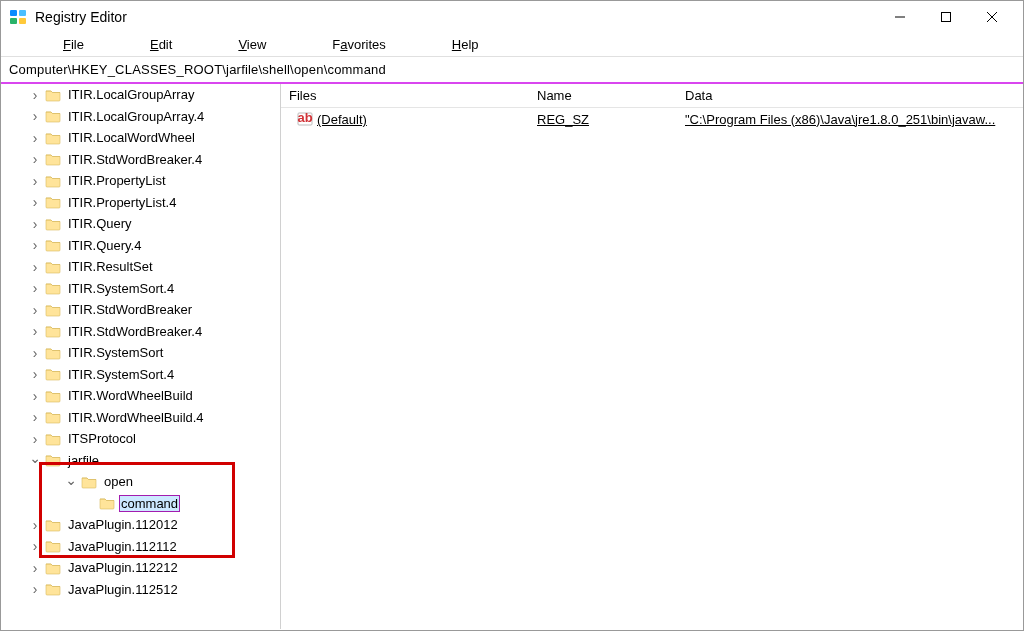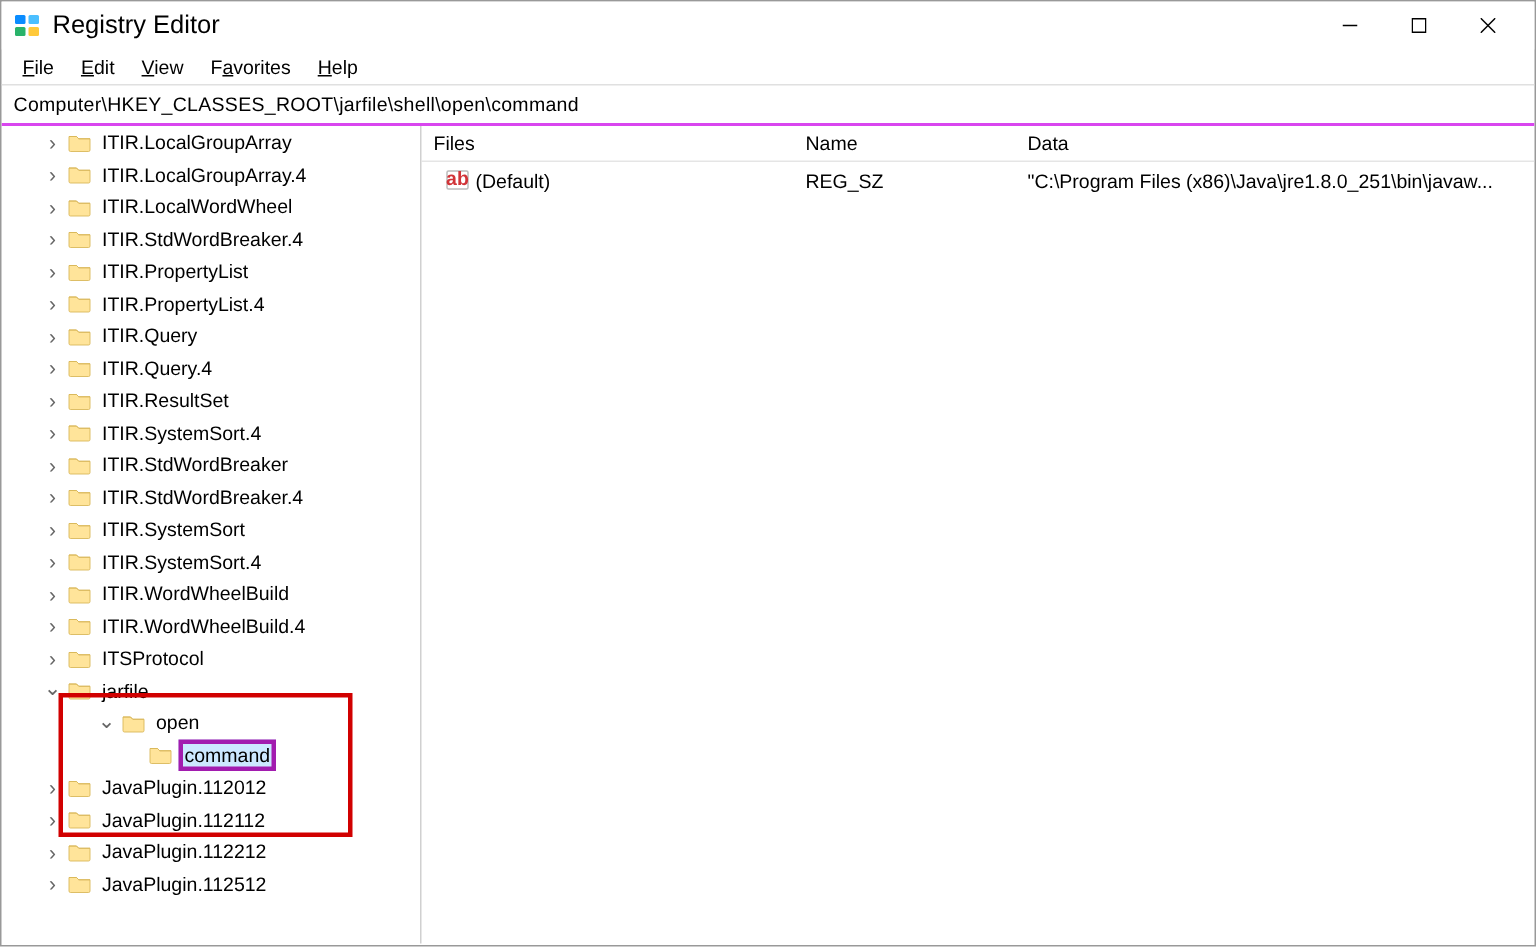--- a/index.html
+++ b/index.html
@@ -1,58 +1,58 @@
 <!DOCTYPE html>
 <html><head>
   <meta charset="utf-8">
   <style>
     * { margin: 0; padding: 0; box-sizing: border-box; font-family: 'Segoe UI', Tahoma, sans-serif; font-size: 13px; }
     body { width: 1024px; height: 631px; background: #fff; overflow: hidden; border: 1px solid #999; }
     
     .titlebar { display: flex; align-items: center; height: 32px; padding: 0 8px; background: #fff; }
     .titlebar .app-icon { width: 18px; height: 18px; margin-right: 8px; display: inline-flex; }
-    .titlebar .title { flex: 1; font-size: 17px; }
+    .titlebar .title { flex: 1; font-size: 14px; }
     .titlebar .wbtn { width: 46px; height: 32px; display: flex; align-items: center; justify-content: center; color: #000; }
 
     .menubar { display: flex; padding: 2px 6px; height: 24px; align-items: center; gap: 2px; border-bottom: 1px solid #e0e0e0; }
-    .menubar .mitem { padding: 2px 8px; cursor: default; }
+    .menubar .mitem { padding: 2px 8px; cursor: default; margin-left: 48px; }
     .menubar .mitem .u { text-decoration: underline; }
     
     .addressbar { padding: 5px 8px; border-bottom: 2px solid #d946ef; font-size: 13px; letter-spacing: 0.2px; }
 
     .content { display: flex; height: calc(631px - 32px - 24px - 28px - 2px); }
     
     .tree-panel { width: 280px; overflow-y: scroll; overflow-x: hidden; border-right: 1px solid #d0d0d0; position: relative; }
     .tree-panel::-webkit-scrollbar { width: 18px; }
     .tree-panel::-webkit-scrollbar-track { background: #f0f0f0; }
     .tree-panel::-webkit-scrollbar-thumb { background: #c0c0c0; border: 1px solid #f0f0f0; }
     
     .list-panel { flex: 1; overflow: hidden; }
     
     .tree { }
     .tree-row { display: flex; align-items: center; height: 21.5px; white-space: nowrap; cursor: default; }
-    .tree-row.selected .tlabel { background: #cce8ff; border: 3px solid #a21caf; padding: 0 1px; }
+    .tree-row.selected .tlabel { background: #cce8ff; border: 1px solid #a21caf; padding: 0 1px; }
     .chev { width: 12px; text-align: center; color: #666; font-size: 11px; user-select: none; }
     .chev.open::before { content: "⌄"; font-size: 14px; position: relative; top: -2px; }
     .chev.closed::before { content: "›"; font-size: 14px; }
     .chev.none::before { content: ""; }
     .folder-icon { width: 16px; height: 14px; margin: 0 4px; display: inline-block; position: relative; }
     .folder-icon svg { position: absolute; top: 0; left: 0; }
     .tlabel { padding: 1px 2px; border: 1px solid transparent; }
     .spacer { display: inline-block; }
 
     .red-box { position: absolute; border: 3px solid #d10000; pointer-events: none; left: 38px; top: 378px; width: 196px; height: 96px; }
 
     .list-header { display: flex; border-bottom: 1px solid #e5e5e5; height: 24px; align-items: center; }
     .list-header .col { padding: 4px 8px; text-align: left; font-weight: 400; border-right: 1px solid transparent; }
     .col-name { width: 248px; }
     .col-type { width: 148px; }
     .col-data { flex: 1; }
 
-    .list-body .row { display: flex; height: 22px; align-items: flex-end; padding: 0 0; }
+    .list-body .row { display: flex; height: 22px; align-items: center; padding: 0 0; text-decoration: underline; }
     .list-body .cell { padding: 2px 8px; white-space: nowrap; overflow: hidden; text-overflow: ellipsis; }
     .string-icon { width: 16px; height: 16px; margin: 0 4px 0 8px; display: inline-flex; align-items: center; justify-content: center; }
   </style>
 </head>
 <body>
 
 <div class="titlebar">
   <span class="app-icon">
     <svg viewBox="0 0 18 18">
         <rect x="1" y="2" width="7" height="6" fill="#0a8cff" rx="1"></rect>

